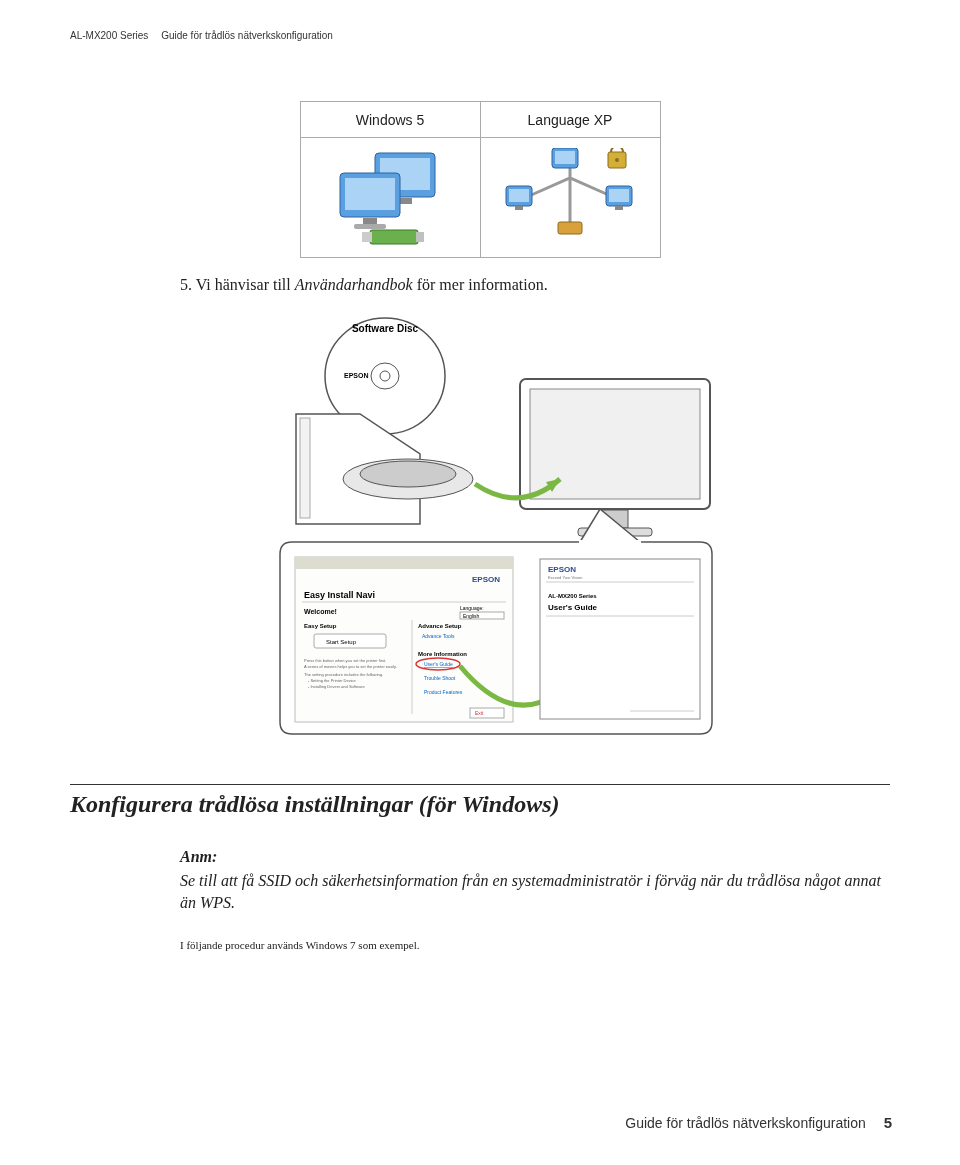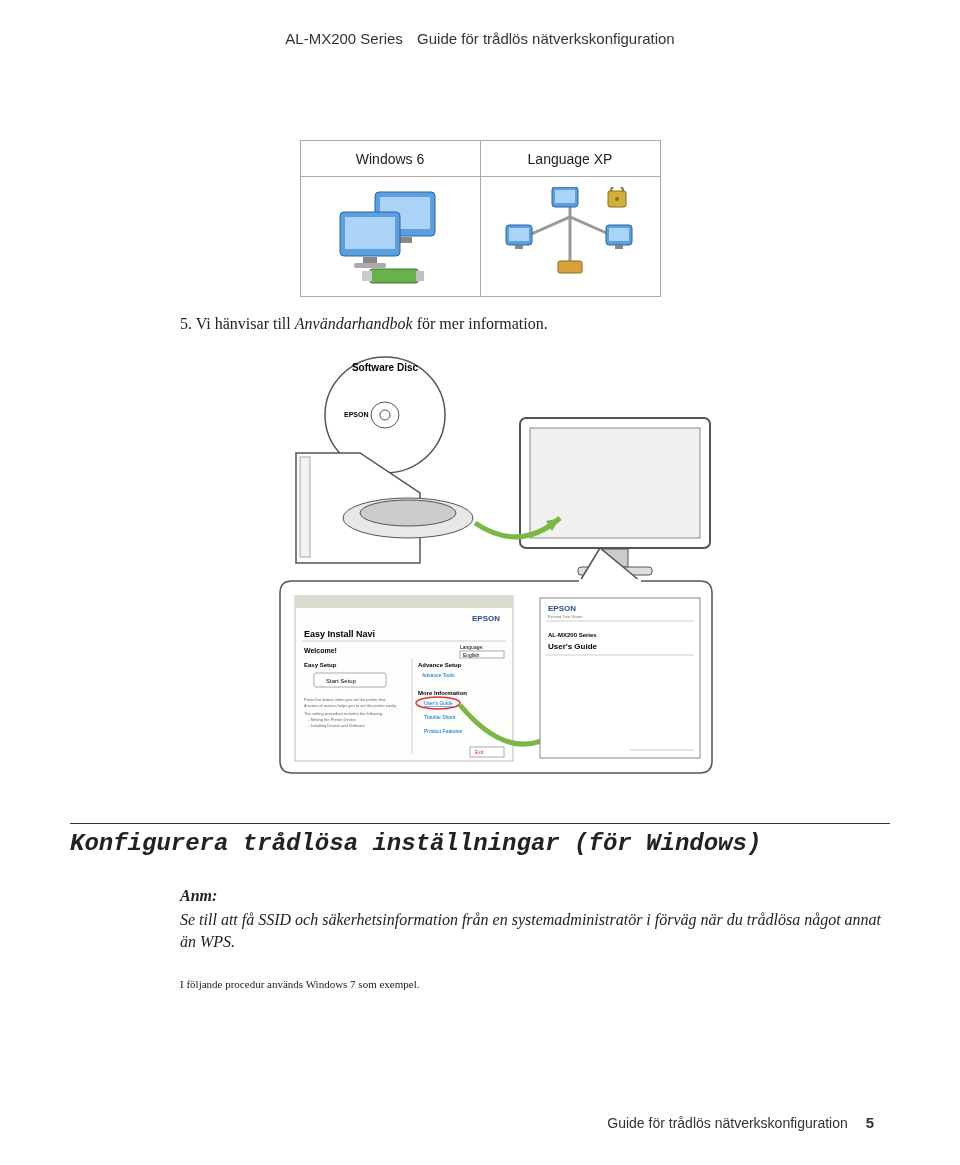--- a/index.html
+++ b/index.html
@@ -7,24 +7,24 @@
     width: 960px;
     height: 1165px;
     background: #fff;
     font-family: Georgia, 'Times New Roman', serif;
     color: #222;
     position: relative;
     padding: 30px 70px 0 70px;
   }
   .header-line {
     font-family: 'Segoe UI', Arial, sans-serif;
-    font-size: 15px;
+    font-size: 10px;
     color: #333;
-    text-align: center;
-    margin-bottom: 93px;
+    text-align: left;
+    margin-bottom: 60px;
   }
   .header-product { font-family: 'Segoe UI Semibold', Arial, sans-serif; }
   .header-desc { font-weight: 300; margin-left: 10px; }
 
   .os-table {
     margin: 0 auto 18px auto;
     border-collapse: collapse;
   }
   .os-table td, .os-table th {
     border: 1px solid #aaa;
@@ -53,21 +53,21 @@
     display: block;
     width: 520px;
   }
 
   .section-rule {
     border: none;
     border-top: 1px solid #333;
     margin: 0 0 6px 0;
   }
   .section-heading {
-    font-family: Liberation Mono, monospace;
+    font-family: Liberation Serif, serif;
     font-weight: bold;
     font-style: italic;
     font-size: 24px;
     margin: 0 0 30px 0;
   }
   .note-label {
     font-style: italic;
     font-weight: bold;
     font-size: 16px;
     margin: 0 0 4px 110px;
@@ -79,21 +79,21 @@
     line-height: 1.35;
   }
   .proc-text {
     font-size: 11px;
     margin: 0 0 0 110px;
   }
 
   .footer {
     position: absolute;
     bottom: 34px;
-    right: 86px;
+    right: 68px;
     font-family: 'Segoe UI', Arial, sans-serif;
     font-size: 14px;
     color: #333;
   }
   .footer .pnum {
     font-weight: bold;
     margin-left: 14px;
     font-size: 15px;
   }
 </style>
@@ -101,21 +101,21 @@
 <body>
 
 <div class="header-line">
   <span class="header-product">AL-MX200 Series</span>
   <span class="header-desc">Guide för trådlös nätverkskonfiguration</span>
 </div>
 
 <table class="os-table">
   <tbody>
       <tr>
-    <th>Windows 6</th>
+    <th>Windows 5</th>
     <th>Language XP</th>
   </tr>
   <tr>
     <td class="icon-cell">
       <svg width="140" height="100" viewBox="0 0 140 100">
 
         <rect x="55" y="5" width="60" height="44" rx="4" fill="#5aa0e0" stroke="#2d62a0"></rect>
         <rect x="60" y="10" width="50" height="32" fill="#aad3f5"></rect>
         <rect x="78" y="50" width="14" height="6" fill="#888"></rect>
 

